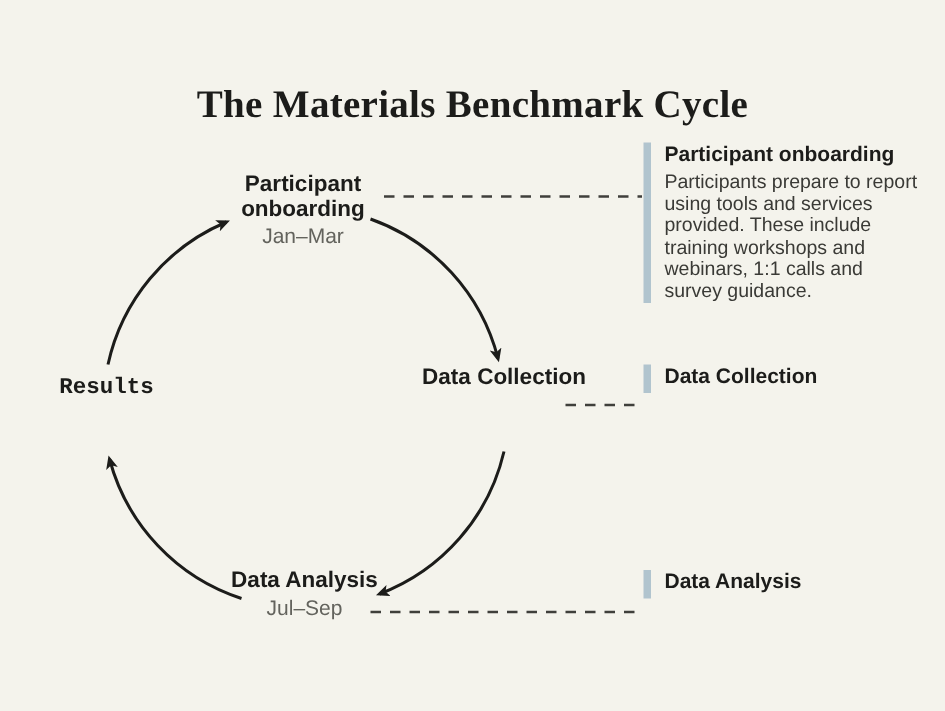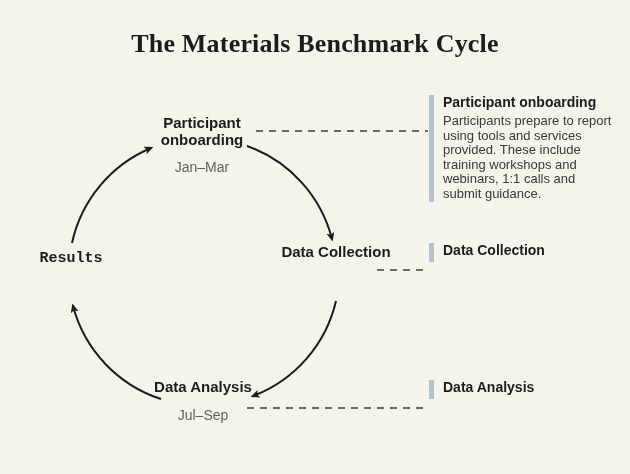--- a/index.html
+++ b/index.html
@@ -4,36 +4,36 @@
 <style>
   html,body { margin:0; padding:0; }
   body {
     width:630px; height:474px;
     background:#f4f3ec;
     font-family:"Liberation Sans", sans-serif;
     position:relative; overflow:hidden;
     -webkit-font-smoothing:antialiased;
   }
   .title {
-    position:absolute; top:12px; left:0; width:630px;
+    position:absolute; top:38px; left:0; width:630px;
     text-align:center;
     font-family:"Liberation Serif", serif;
     font-size:26px; font-weight:600; color:#1c1c1a;
     letter-spacing:0.2px;
   }
   svg.diagram-lines { position:absolute; left:0; top:0; }
   .node {
     position:absolute; text-align:center;
     transform:translateX(-50%);
   }
   .node-label {
     font-weight:bold; font-size:15px; line-height:16.5px; color:#1c1c1a;
   }
   .node-months {
-    font-size:14px; line-height:15px; color:#63635d; margin-top:12px;
+    font-size:14px; line-height:15px; color:#63635d; margin-top:2px;
   }
   .node-onboarding { left:202px; top:115px; width:130px; }
   .node-collection { left:336px; top:244px; width:110px; }
   .node-results    { left:71px;  top:251px; width:110px;font-family:Liberation Mono, monospace; }
   .node-analysis   { left:203px; top:379px; width:110px; }
 
   .panel {
     position:absolute; left:429px; display:flex; align-items:stretch;
     padding-bottom:6px;
   }
@@ -85,21 +85,21 @@
   <div class="node-months">Jul–Sep</div>
 </div>
 <div class="node node-results">
   <div class="node-label">Results</div>
 </div>
 
 <div class="panel panel-1">
   <div class="panel-bar"></div>
   <div class="panel-text">
     <div class="panel-heading">Participant onboarding</div>
-    <div class="panel-body">Participants prepare to report using tools and services provided. These include training workshops and webinars, 1:1 calls and submit guidance.</div>
+    <div class="panel-body">Participants prepare to report using tools and services provided. These include training workshops and webinars, 1:1 calls and survey guidance.</div>
   </div>
 </div>
 <div class="panel panel-2">
   <div class="panel-bar"></div>
   <div class="panel-text">
     <div class="panel-heading">Data Collection</div>
   </div>
 </div>
 <div class="panel panel-3">
   <div class="panel-bar"></div>

